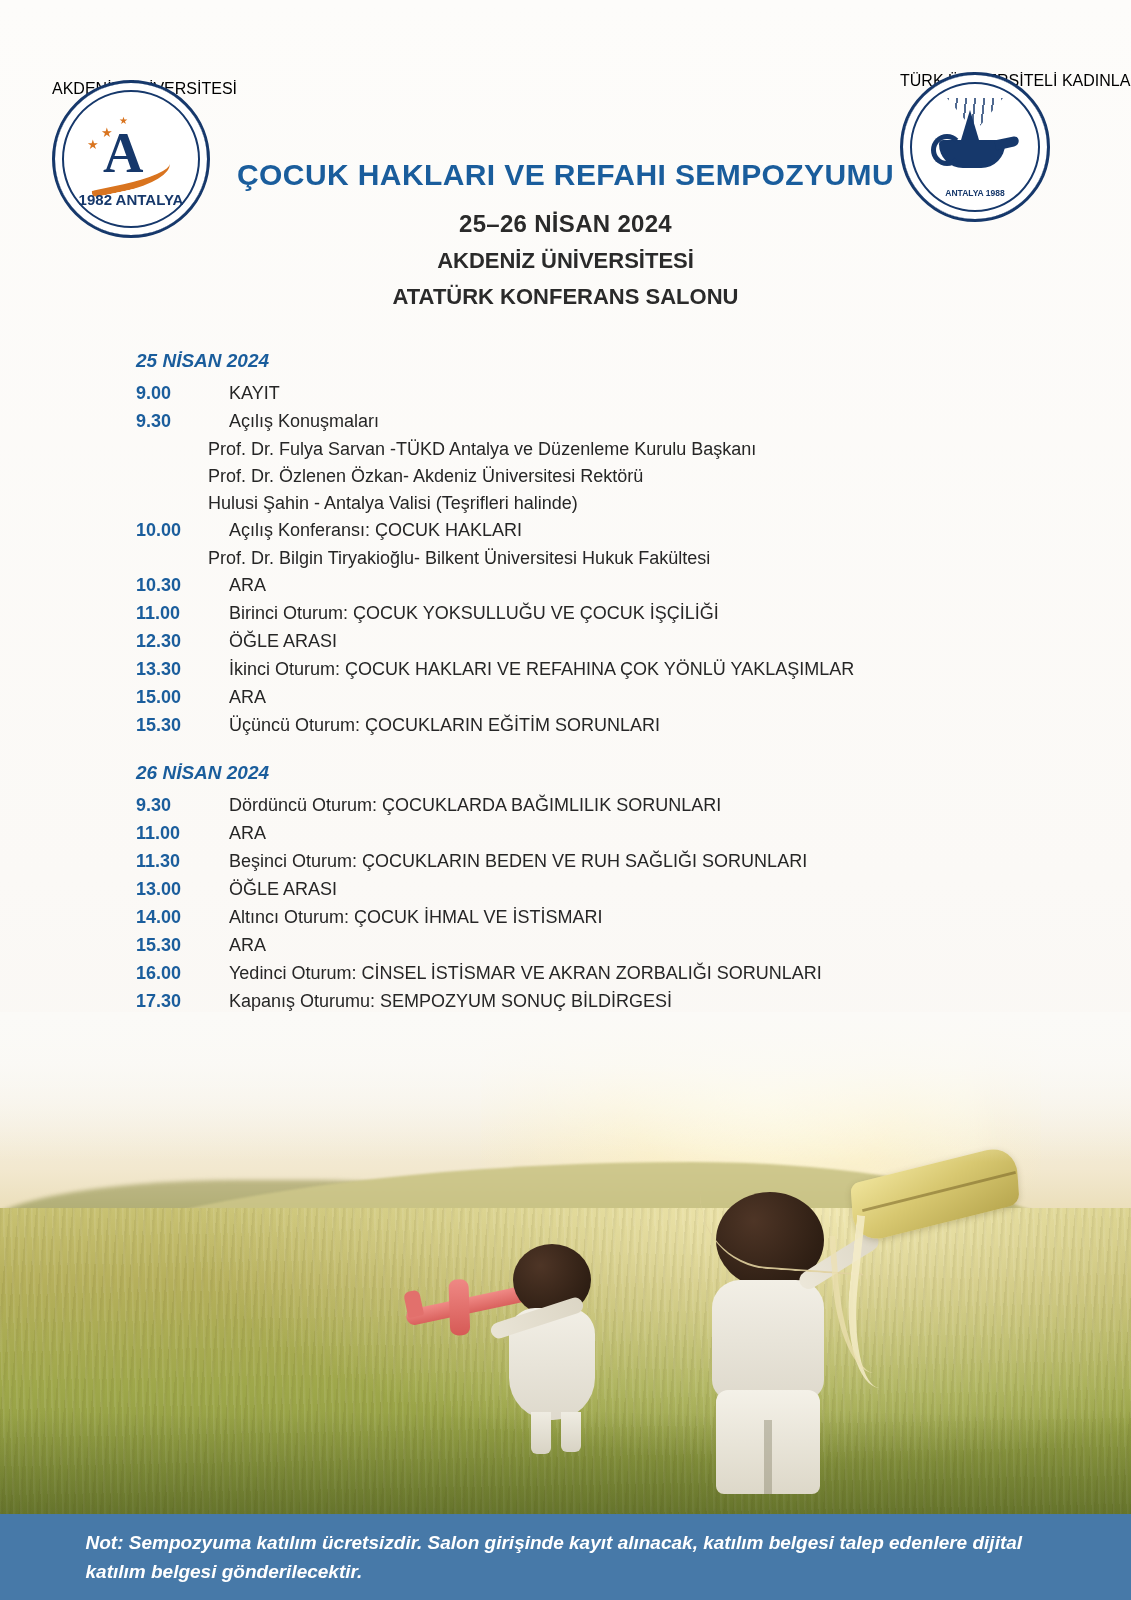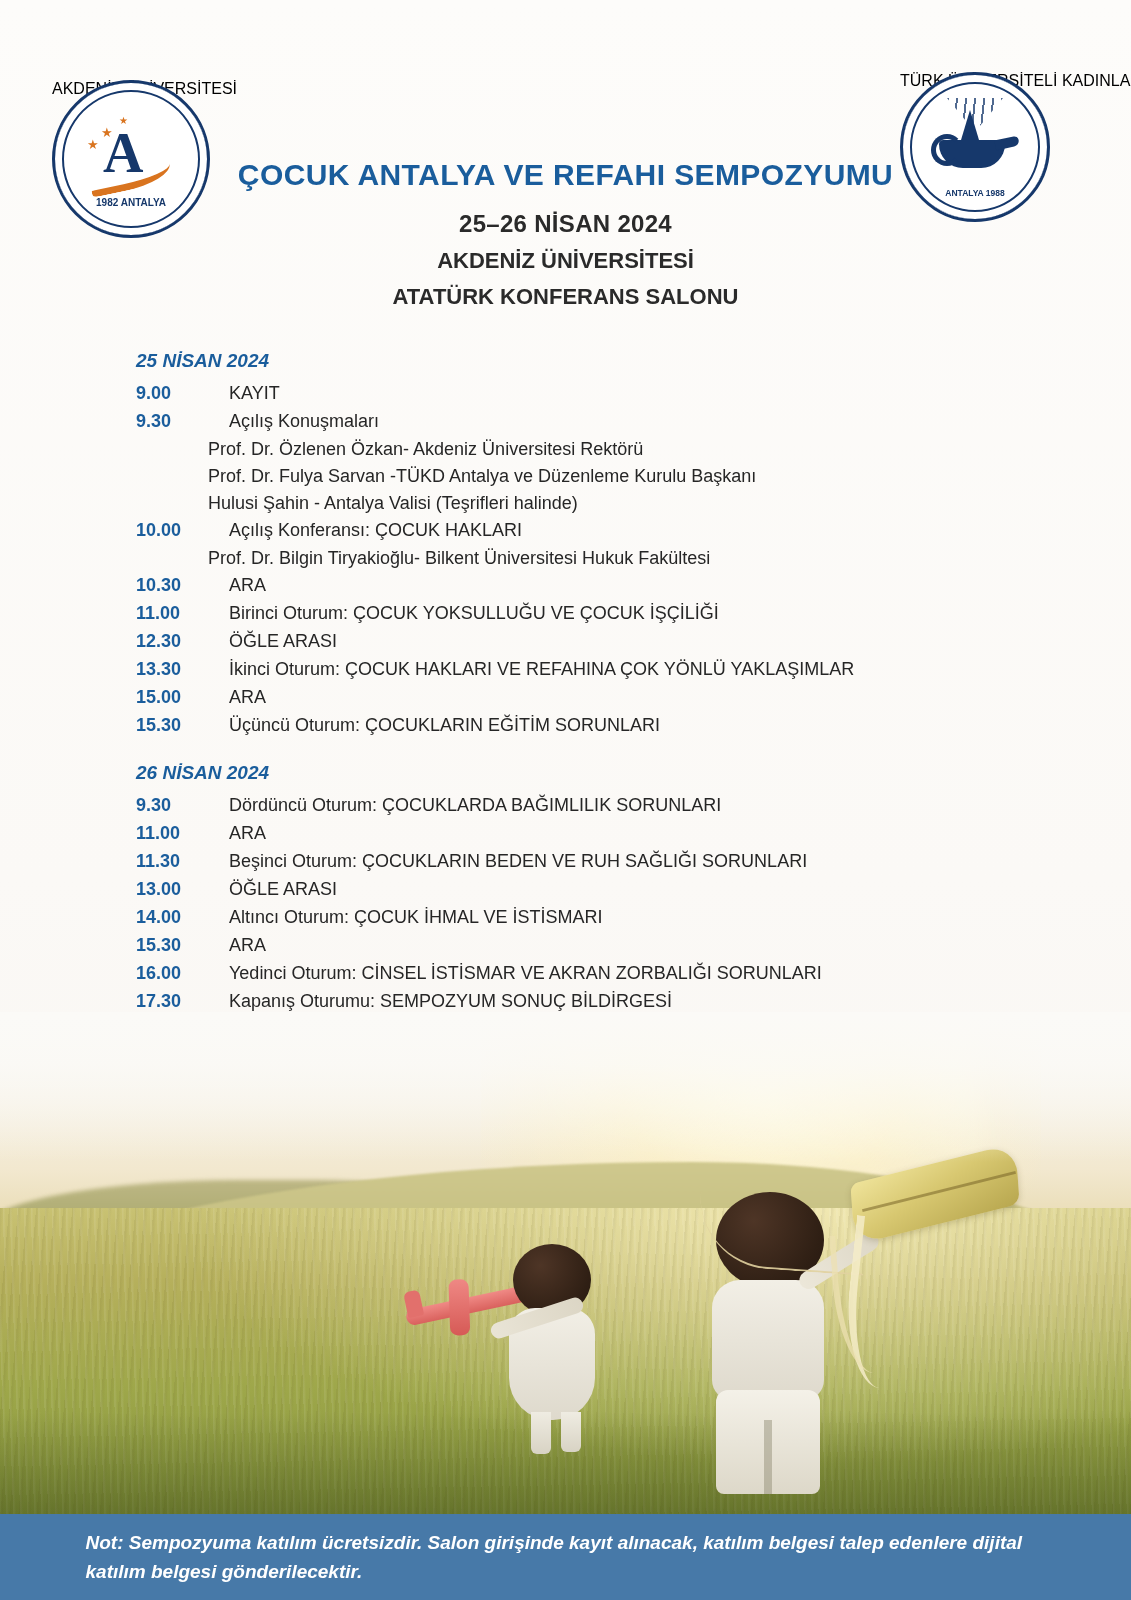--- a/index.html
+++ b/index.html
@@ -233,21 +233,21 @@
     position: absolute; left: 4px; top: 38px; width: 82px; height: 22px;
     border-bottom: 7px solid #d9741f;
     border-radius: 0 0 60% 10%;
     transform: rotate(-12deg);
   }
   .logo-left .emblem .star {
     position: absolute; color: #d9741f; font-size: 13px;
   }
   .logo-left .year {
     position: absolute; left: 0; right: 0; bottom: 30px;
-    text-align: center; font-size: 10px; font-weight: bold; color: #16386b;
+    text-align: center; font-size: 15px; font-weight: bold; color: #16386b;
   }
   .logo-right .lamp {
     position: absolute; left: 50%; top: 50%;
     transform: translate(-50%,-55%);
     width: 84px; height: 60px;
   }
   .logo-right .lamp .bowl {
     position: absolute; left: 6px; top: 26px; width: 66px; height: 28px;
     background: #16386b;
     border-radius: 6px 6px 34px 34px;
@@ -444,39 +444,39 @@
       <div class="rays"></div>
       <div class="flame"></div>
       <div class="bowl"></div>
       <div class="spout"></div>
       <div class="handle"></div>
     </div>
     <div class="year">ANTALYA 1988</div>
   </div>
 
   <div class="title-block">
-    <div class="title-main">ÇOCUK ANTALYA VE REFAHI SEMPOZYUMU</div>
+    <div class="title-main">ÇOCUK HAKLARI VE REFAHI SEMPOZYUMU</div>
     <div class="title-sub">25–26 NİSAN 2024</div>
     <div class="title-sub2">AKDENİZ ÜNİVERSİTESİ</div>
     <div class="title-sub3">ATATÜRK KONFERANS SALONU</div>
   </div>
 
   <div class="program">
     <div id="program-days">
         <div class="day-heading">25 NİSAN 2024</div>
         <div class="row">
           <div class="time">9.00</div>
           <div class="text">KAYIT</div>
         </div>
         <div class="row">
           <div class="time">9.30</div>
           <div class="text">Açılış Konuşmaları</div>
         </div>
+        <div class="sub-row">Prof. Dr. Fulya Sarvan -TÜKD Antalya ve Düzenleme Kurulu Başkanı</div>
         <div class="sub-row">Prof. Dr. Özlenen Özkan- Akdeniz Üniversitesi Rektörü</div>
-        <div class="sub-row">Prof. Dr. Fulya Sarvan -TÜKD Antalya ve Düzenleme Kurulu Başkanı</div>
         <div class="sub-row">Hulusi Şahin - Antalya Valisi (Teşrifleri halinde)</div>
         <div class="row">
           <div class="time">10.00</div>
           <div class="text">Açılış Konferansı: ÇOCUK HAKLARI</div>
         </div>
         <div class="sub-row">Prof. Dr. Bilgin Tiryakioğlu- Bilkent Üniversitesi Hukuk Fakültesi</div>
         <div class="row">
           <div class="time">10.30</div>
           <div class="text">ARA</div>
         </div>

